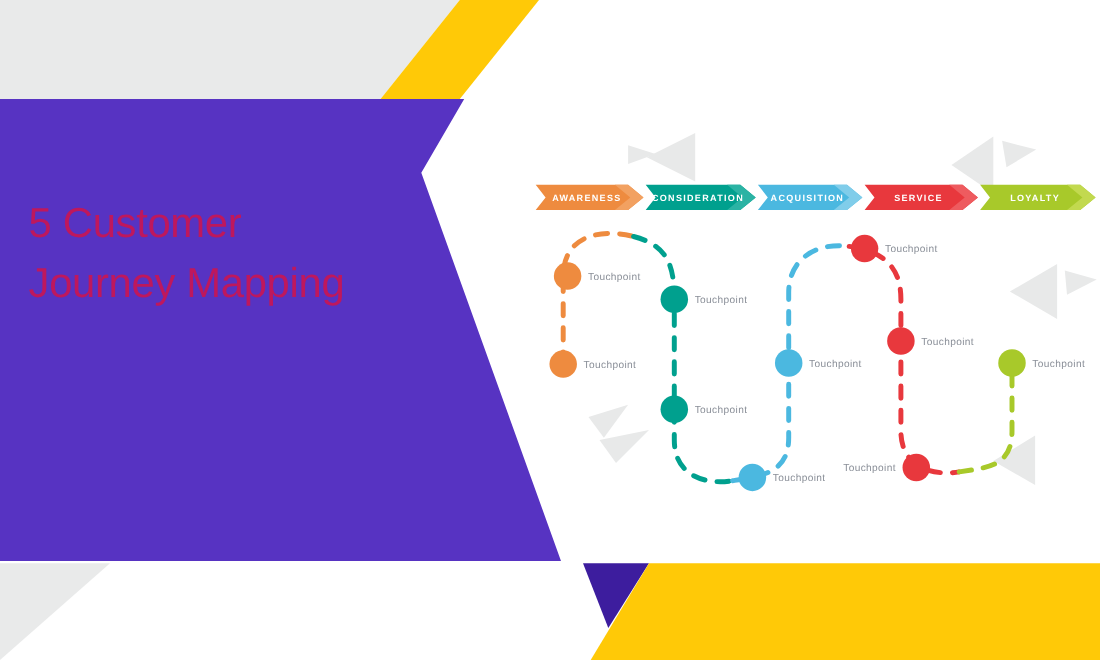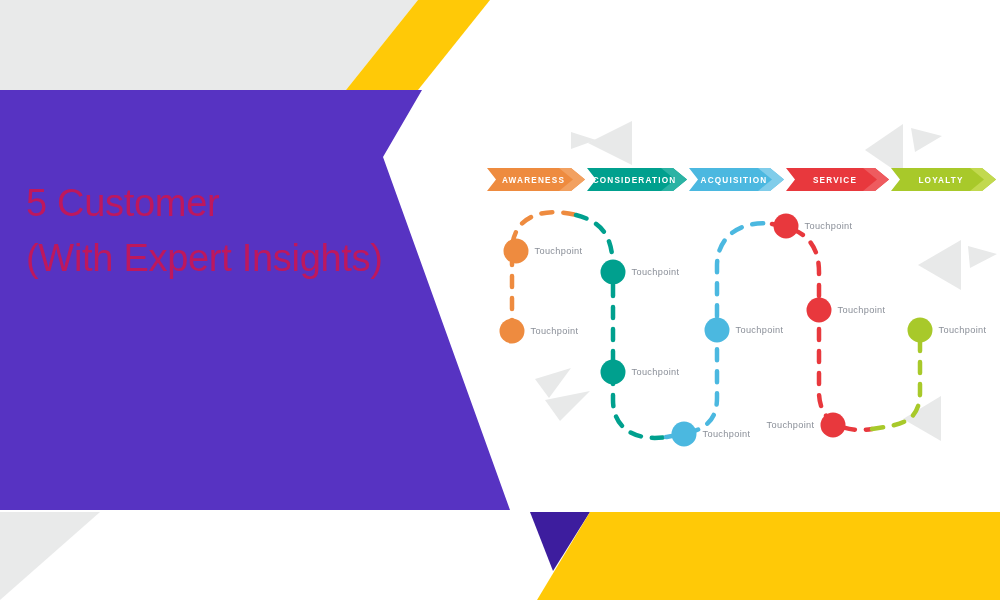--- a/index.html
+++ b/index.html
@@ -41,21 +41,21 @@
 
     <polygon points="530,512 590,512 553,571" fill="#3D1D9E"></polygon>
 
     <polygon points="590,512 1000,512 1000,600 537,600" fill="#FFC907"></polygon>
 
     <polygon points="0,512 100,512 0,600" fill="#E9EAEA"></polygon>
   </svg>
 
   <div id="headline">
     <span class="ln">5 Customer</span>
-    <span class="ln">(With Expert Insights)</span>
+    <span class="ln">Journey Mapping</span>
   </div>
 
   <svg id="map" viewBox="0 0 1000 600">
     <g id="deco-layer">
         <polygon points="571,132 596,140 571,149" fill="#E8E9E9"></polygon>
         <polygon points="632,121 632,165 588,143" fill="#E8E9E9"></polygon>
         <polygon points="535,379 571,368 549,398" fill="#E8E9E9"></polygon>
         <polygon points="545,400 590,391 560,421" fill="#E8E9E9"></polygon>
         <polygon points="903,124 903,176 865,150" fill="#E8E9E9"></polygon>
         <polygon points="911,128 942,136 915,152" fill="#E8E9E9"></polygon>

